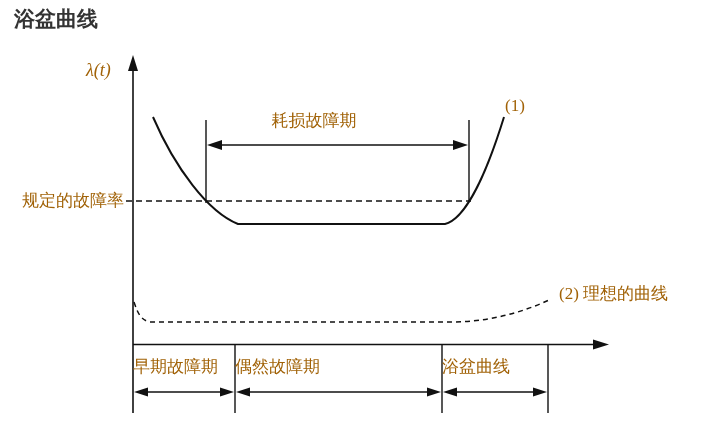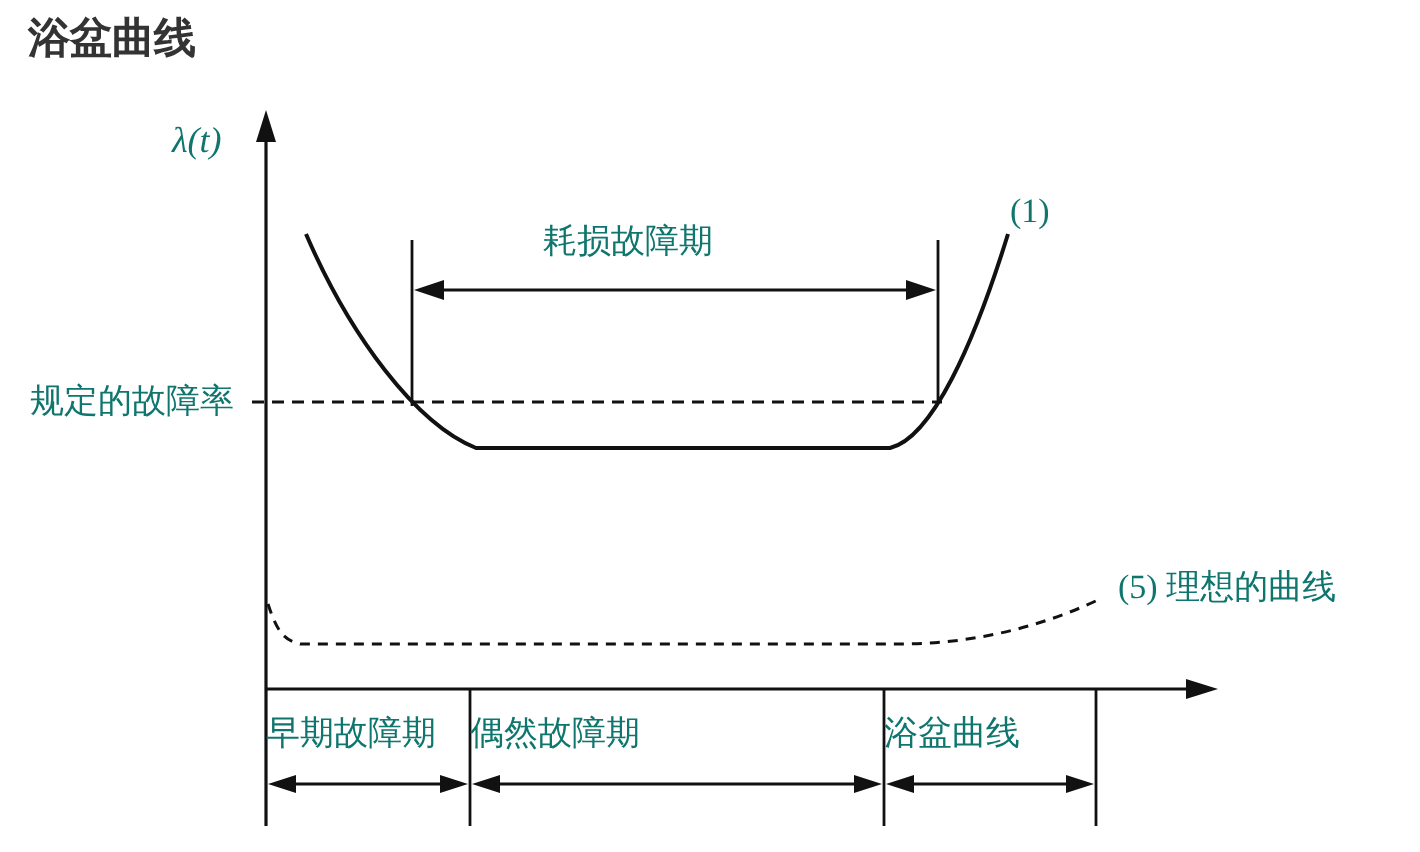--- a/index.html
+++ b/index.html
@@ -18,21 +18,21 @@
   }
   .figure svg {
     position: absolute;
     left: 0;
     top: 0;
   }
   .label {
     position: absolute;
     font-size: 17px;
     line-height: 21px;
-    color: #0f766e;
+    color: #a16207;
     white-space: nowrap;
   }
   .title {
     position: absolute;
     left: 14px;
     top: 5px;
     font-family: "Liberation Sans", "DejaVu Sans", sans-serif;
     font-weight: bold;
     font-size: 21px;
     color: #333333;
@@ -40,21 +40,21 @@
   .y-axis-label {
     left: 86px;
     top: 60px;
     font-size: 18px;
     font-style: italic;
   }
   .spec-rate-label {
     left: 8px;
     top: 190px;
     width: 116px;
-    text-align: center;
+    text-align: right;
   }
   .useful-life-label {
     left: 254px;
     top: 110px;
     width: 120px;
     text-align: center;
   }
   .curve1-label {
     left: 505px;
     top: 95px;
@@ -119,21 +119,21 @@
   <div class="title">浴盆曲线</div>
 
   <div class="label y-axis-label">λ(t)</div>
 
   <div class="label spec-rate-label">规定的故障率</div>
 
   <div class="label useful-life-label">耗损故障期</div>
 
   <div class="label curve1-label">(1)</div>
 
-  <div class="label curve2-label">(5) 理想的曲线</div>
+  <div class="label curve2-label">(2) 理想的曲线</div>
 
   <div class="label region-label r0">早期故障期</div>
 
   <div class="label region-label r1">偶然故障期</div>
 
   <div class="label region-label r2">浴盆曲线</div>
 
 </div>
 
 </body></html>

